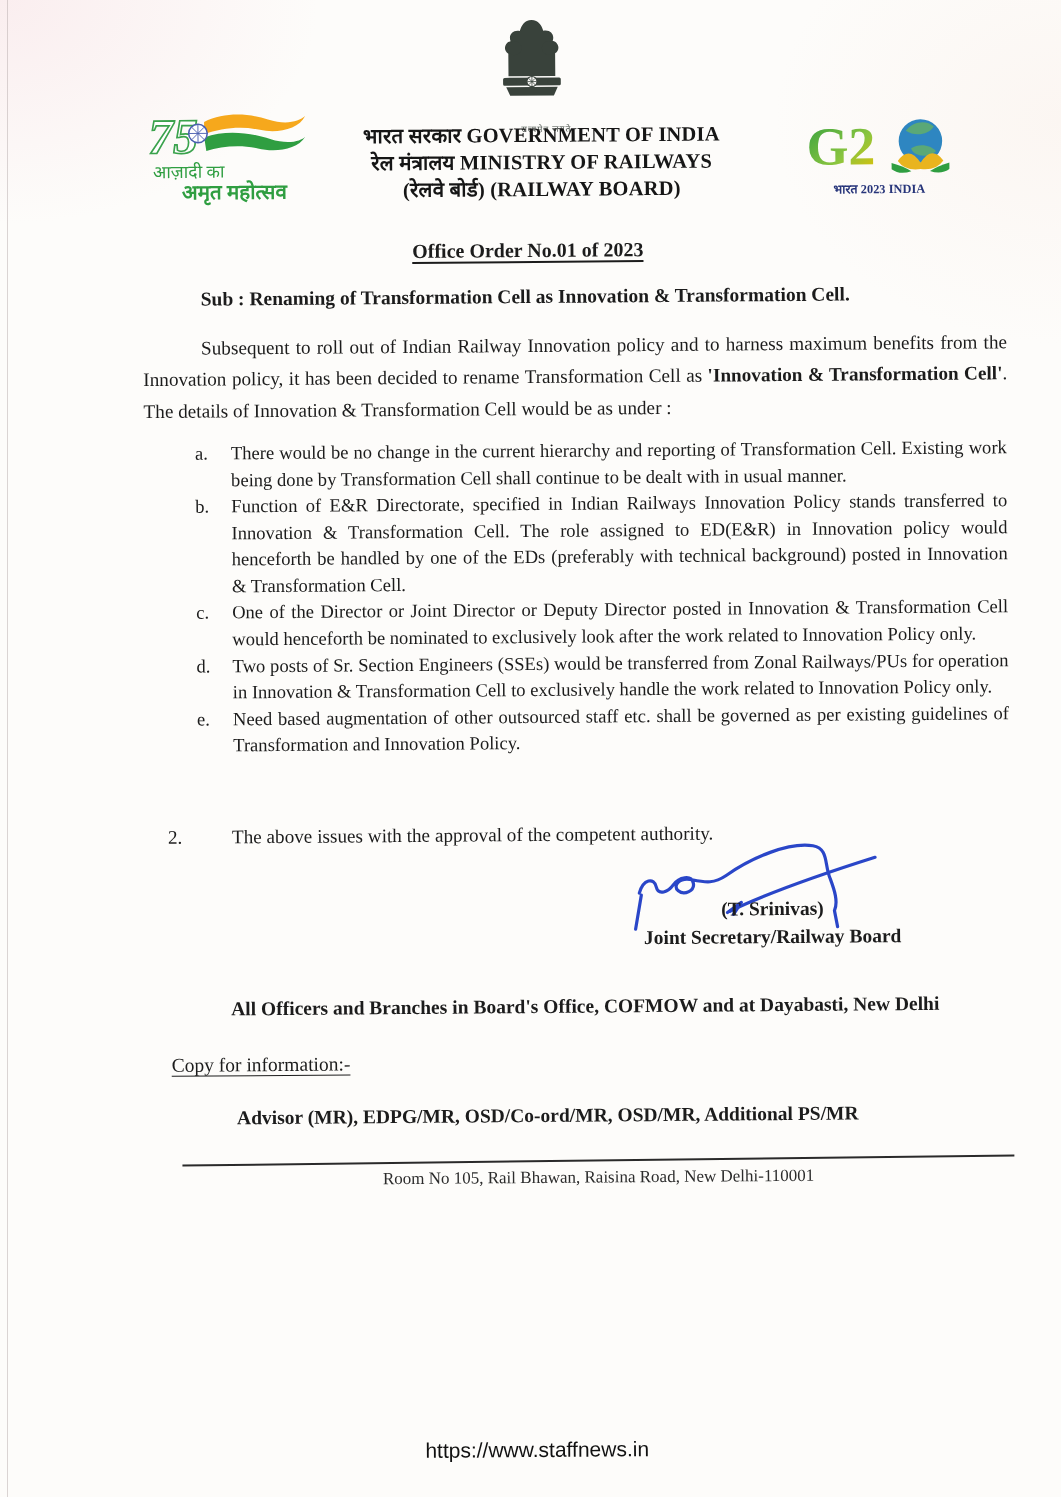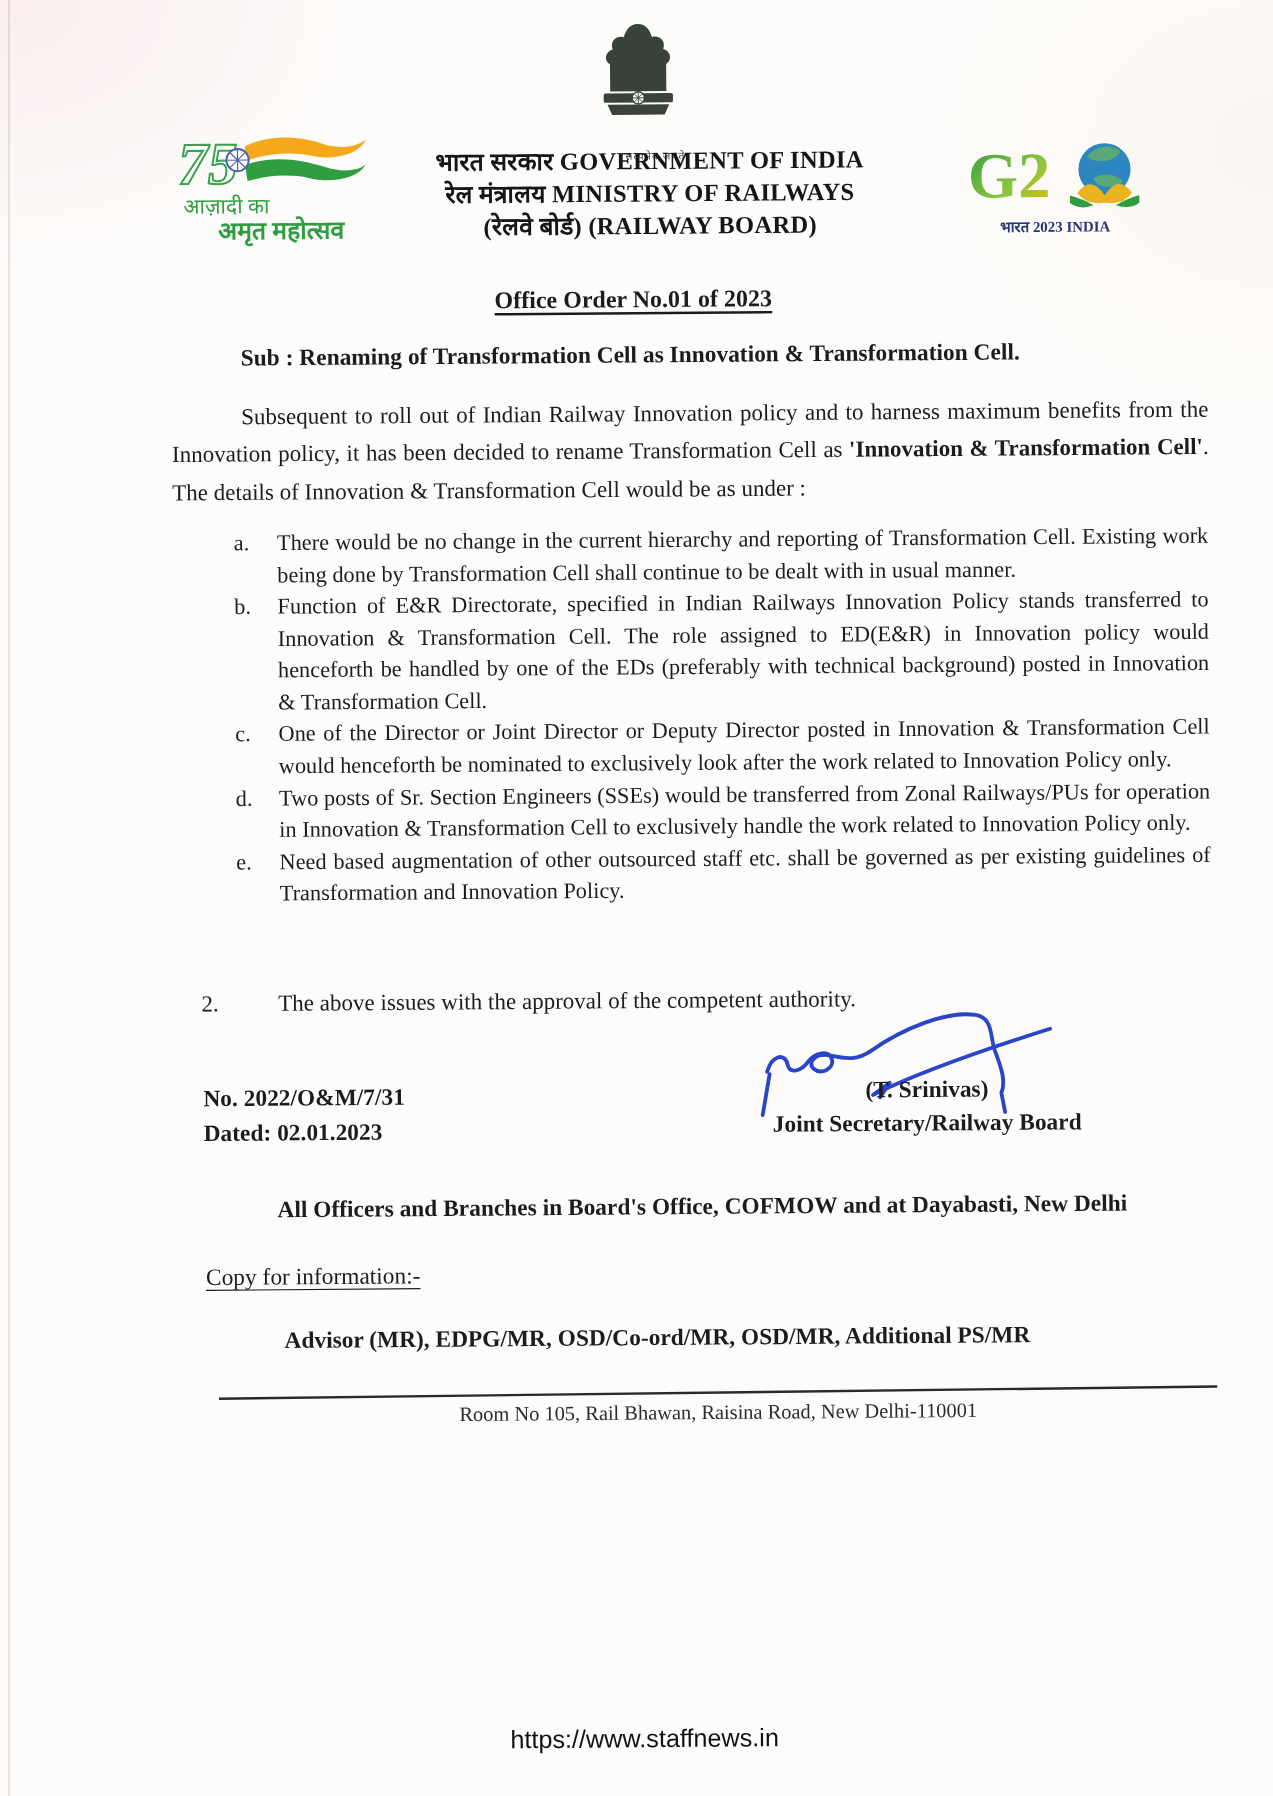--- a/index.html
+++ b/index.html
@@ -205,24 +205,20 @@
           <path d="M108,79 C148,60 202,42 254,26"></path>
         </g>
       </svg>
     </div>
 
     <div class="sign-block">
       <div>(T. Srinivas)</div>
       <div>Joint Secretary/Railway Board</div>
     </div>
 
-    <div class="ref-block">
-      <div>No. 2022/O&amp;M/7/31</div>
-      <div>Dated: 02.01.2023</div>
-    </div>
 
     <div class="addressees">All Officers and Branches in Board's Office, COFMOW and at Dayabasti, New Delhi</div>
     <div class="copy-heading">Copy for information:-</div>
     <div class="copy-list">Advisor (MR), EDPG/MR, OSD/Co-ord/MR, OSD/MR, Additional PS/MR</div>
 
     <div class="foot-rule"></div>
     <div class="foot-address">Room No 105, Rail Bhawan, Raisina Road, New Delhi-110001</div>
     <div class="watermark-url">https://www.staffnews.in</div>
 
   </div>

